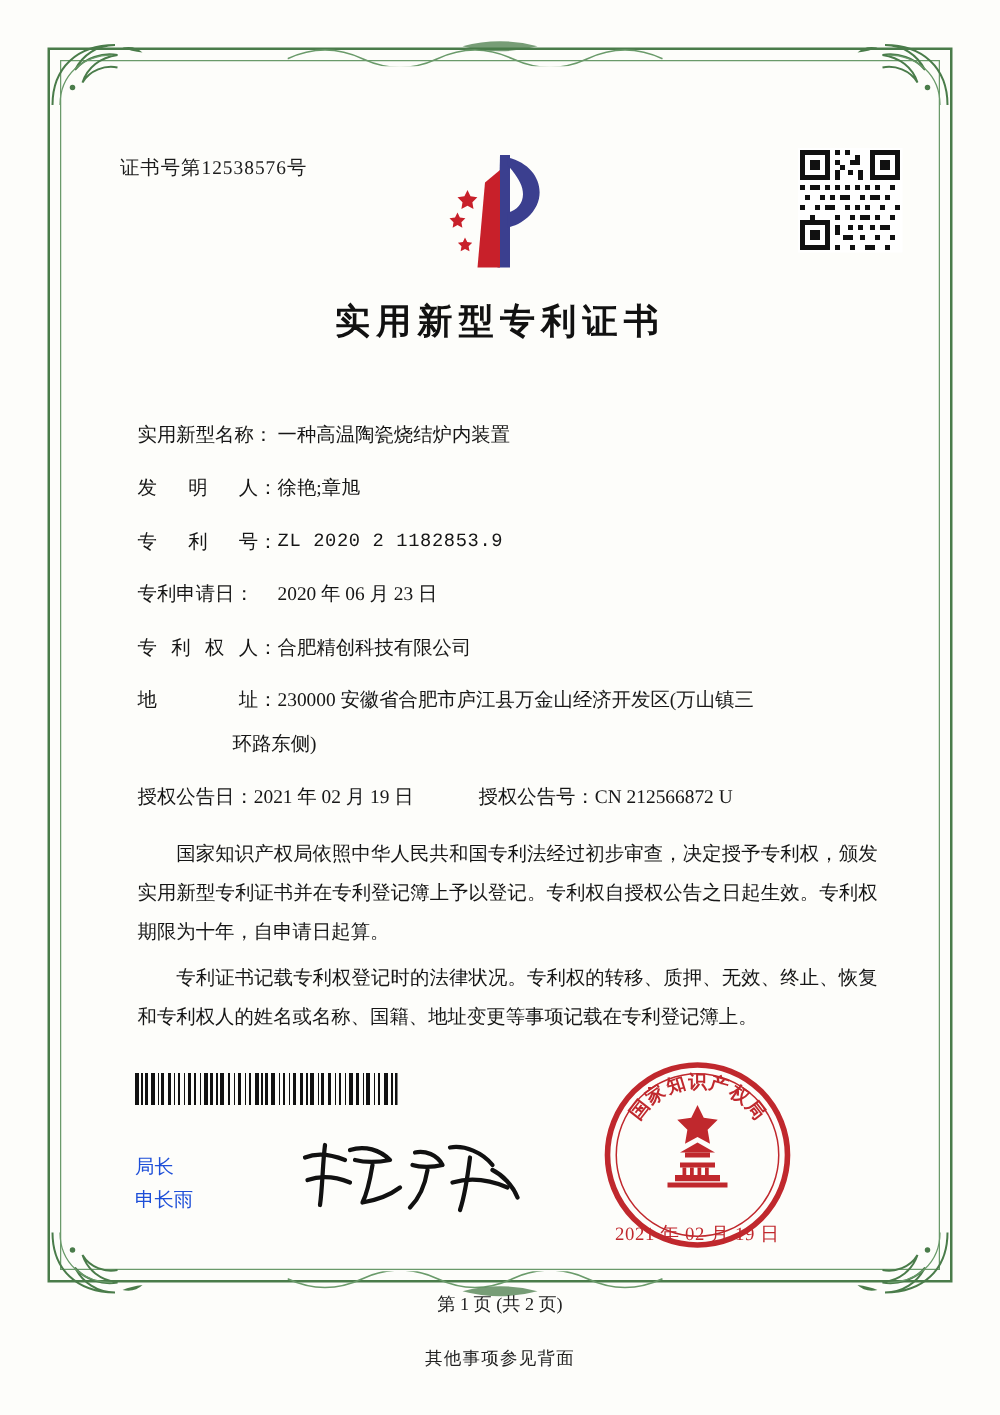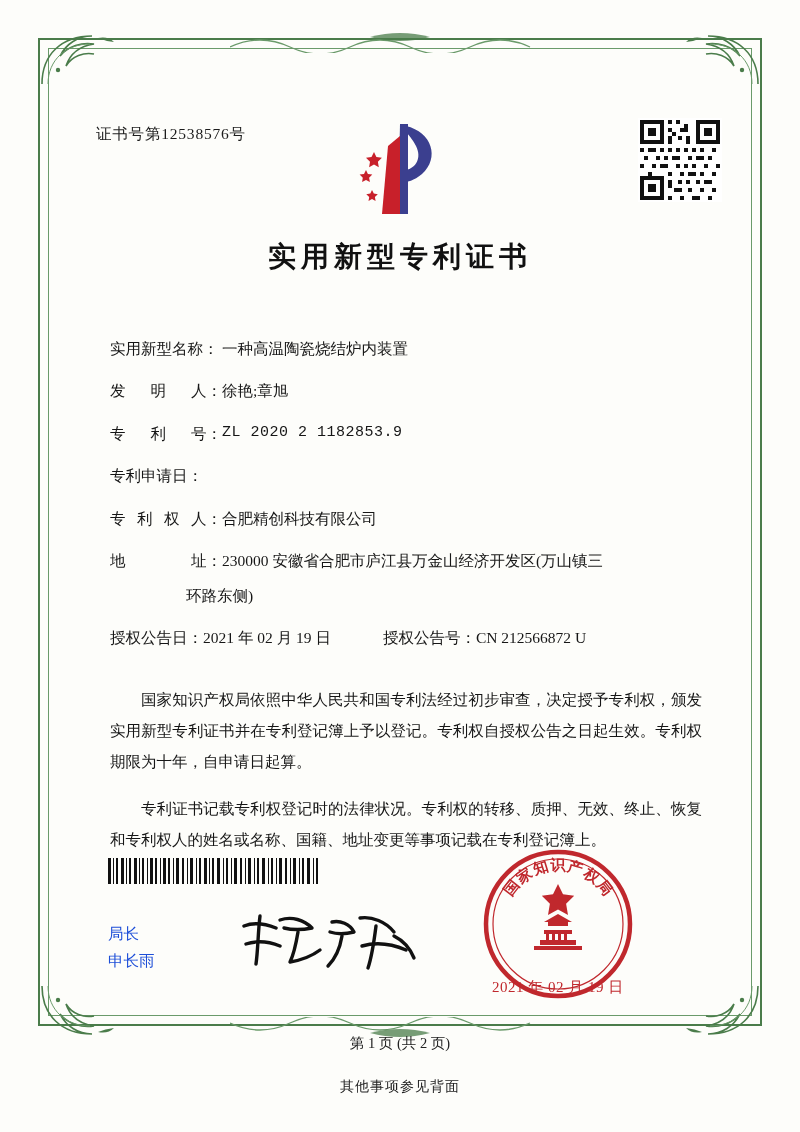--- a/index.html
+++ b/index.html
@@ -101,21 +101,21 @@
     position: absolute;
     left: 110px;
     top: 334px;
     width: 600px;
     font-size: 15.5px;
     line-height: 1.9;
     color: #161616;
   }
   .frow {
     display: flex;
-    align-items: center;
+    align-items: flex-end;
     margin-bottom: 13px;
     white-space: nowrap;
   }
   .flabel {
     width: 112px;
     flex: 0 0 112px;
     letter-spacing: 0px;
   }
   .flabel.spread {
     display: flex;
@@ -152,21 +152,21 @@
   .paras {
     position: absolute;
     left: 110px;
     top: 668px;
     width: 592px;
     font-size: 15.5px;
     line-height: 2.0;
     text-align: justify;
     color: #161616;
   }
-  .para { text-indent: 2em; margin: 16px 0 6px 0; }
+  .para { text-indent: 2em; margin: 0 0 6px 0; }
 
   
   .barcode {
     position: absolute;
     left: 108px;
     top: 858px;
     width: 210px;
     height: 26px;
   }
 
@@ -383,20 +383,21 @@
       <div class="flabel spread">
         <span>专</span>
         <span>利</span>
         <span>号：</span>
       </div>
       <div class="fvalue mono">ZL 2020 2 1182853.9</div>
     </div>
 
     <div class="frow">
       <div class="flabel">专利申请日：</div>
+      <div class="fvalue">2020 年 06 月 23 日</div>
     </div>
 
     <div class="frow">
       <div class="flabel spread">
         <span>专</span>
         <span>利</span>
         <span>权</span>
         <span>人：</span>
       </div>
       <div class="fvalue">合肥精创科技有限公司</div>

